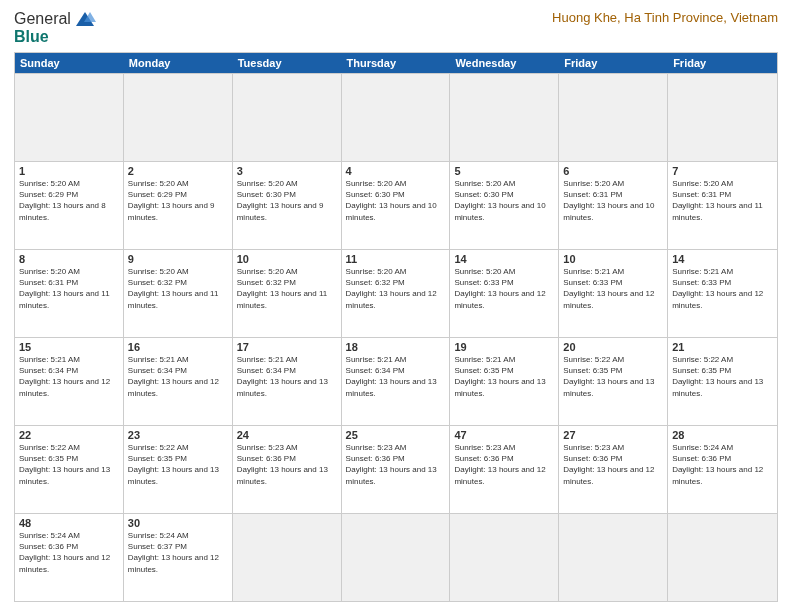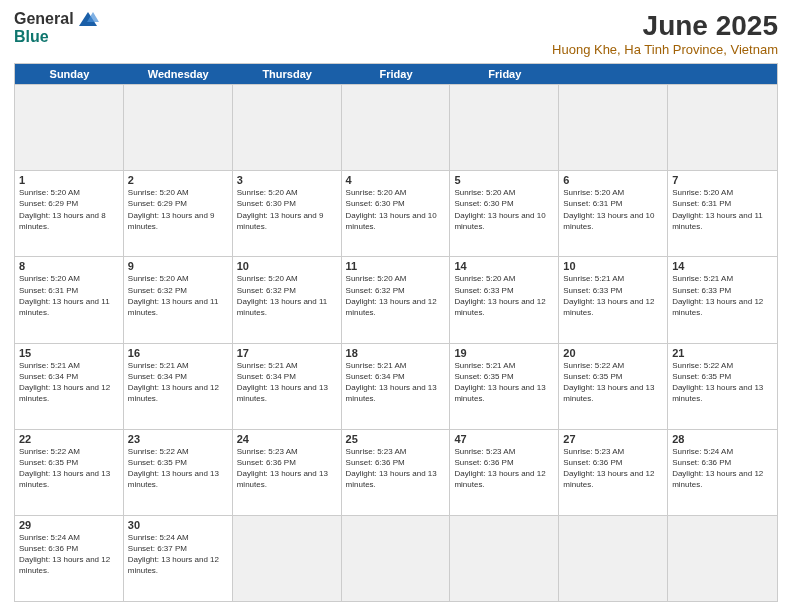--- a/index.html
+++ b/index.html
@@ -27,21 +27,21 @@
       display: flex;
       flex-direction: column;
       align-items: flex-start;
     }
     .logo-text {
       display: flex;
       align-items: center;
     }
     .logo-general {
       font-size: 16px;
-      font-weight: bold;
+      font-weight: normal;
       color: #333;
     }
     .logo-blue {
       font-size: 16px;
       font-weight: bold;
       color: #0f766e;
     }
     .logo-icon {
       width: 22px;
       height: 18px;
@@ -68,21 +68,21 @@
     .cal-header-row {
       display: grid;
       grid-template-columns: repeat(7, 1fr);
       background: #1a5fa8;
     }
     .cal-header-cell {
       color: #fff;
       font-size: 11px;
       font-weight: bold;
       padding: 4px 5px;
-      text-align: center;
+      text-align: left;
     }
     .cal-body {
       display: flex;
       flex-direction: column;
       flex: 1;
     }
     .cal-row {
       display: grid;
       grid-template-columns: repeat(7, 1fr);
       flex: 1;
@@ -124,30 +124,31 @@
       <div class="logo-text">
         <span class="logo-general">General</span>
         <svg class="logo-icon" viewBox="0 0 22 18">
           <polygon points="11,2 20,16 2,16" fill="#1a5fa8"></polygon>
           <polygon points="16,2 22,12 10,12" fill="#4a90d9" opacity="0.7"></polygon>
         </svg>
       </div>
       <span class="logo-blue">Blue</span>
     </div>
     <div class="title-block">
-      <div class="month-title">June 2025</div>
       <div class="location">Huong Khe, Ha Tinh Province, Vietnam</div>
     </div>
   </div>
 
   <div class="calendar">
     <div class="cal-header-row">
     <div class="cal-header-cell">Sunday</div>
+        <div class="cal-header-cell">Monday</div>
+        <div class="cal-header-cell">Tuesday</div>
+        <div class="cal-header-cell">Thursday</div>
         <div class="cal-header-cell">Wednesday</div>
-        <div class="cal-header-cell">Thursday</div>
         <div class="cal-header-cell">Friday</div>
         <div class="cal-header-cell">Friday</div>
       </div>
     <div class="cal-body">
     <div class="cal-row">
           <div class="cal-cell empty"></div>
           <div class="cal-cell empty"></div>
           <div class="cal-cell empty"></div>
           <div class="cal-cell empty"></div>
           <div class="cal-cell empty"></div>
@@ -269,21 +270,21 @@
             <span class="day-num">27</span>
             <div class="day-info">Sunrise: 5:23 AM<br>Sunset: 6:36 PM<br>Daylight: 13 hours and 12 minutes.</div>
           </div>
           <div class="cal-cell">
             <span class="day-num">28</span>
             <div class="day-info">Sunrise: 5:24 AM<br>Sunset: 6:36 PM<br>Daylight: 13 hours and 12 minutes.</div>
           </div>
         </div>
         <div class="cal-row">
           <div class="cal-cell">
-            <span class="day-num">29</span>
+            <span class="day-num">48</span>
             <div class="day-info">Sunrise: 5:24 AM<br>Sunset: 6:36 PM<br>Daylight: 13 hours and 12 minutes.</div>
           </div>
           <div class="cal-cell">
             <span class="day-num">30</span>
             <div class="day-info">Sunrise: 5:24 AM<br>Sunset: 6:37 PM<br>Daylight: 13 hours and 12 minutes.</div>
           </div>
           <div class="cal-cell empty"></div>
           <div class="cal-cell empty"></div>
           <div class="cal-cell empty"></div>
           <div class="cal-cell empty"></div>

